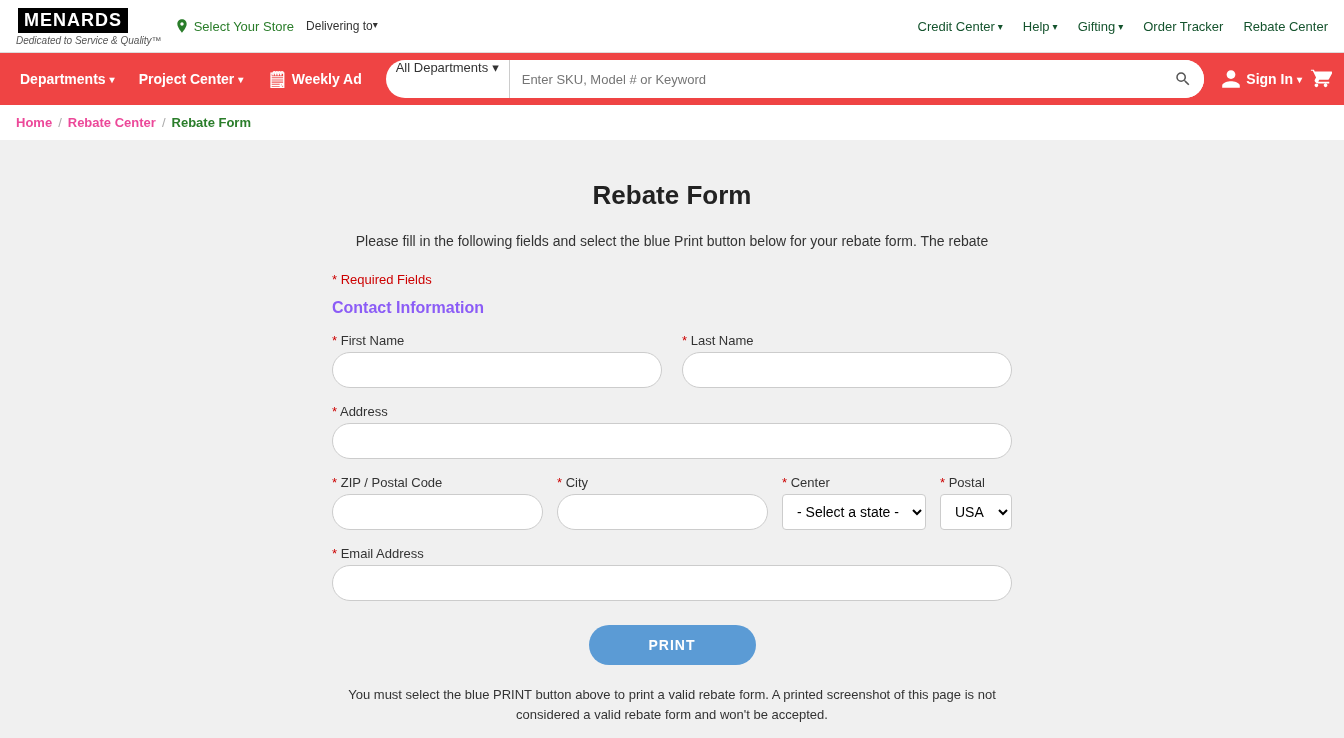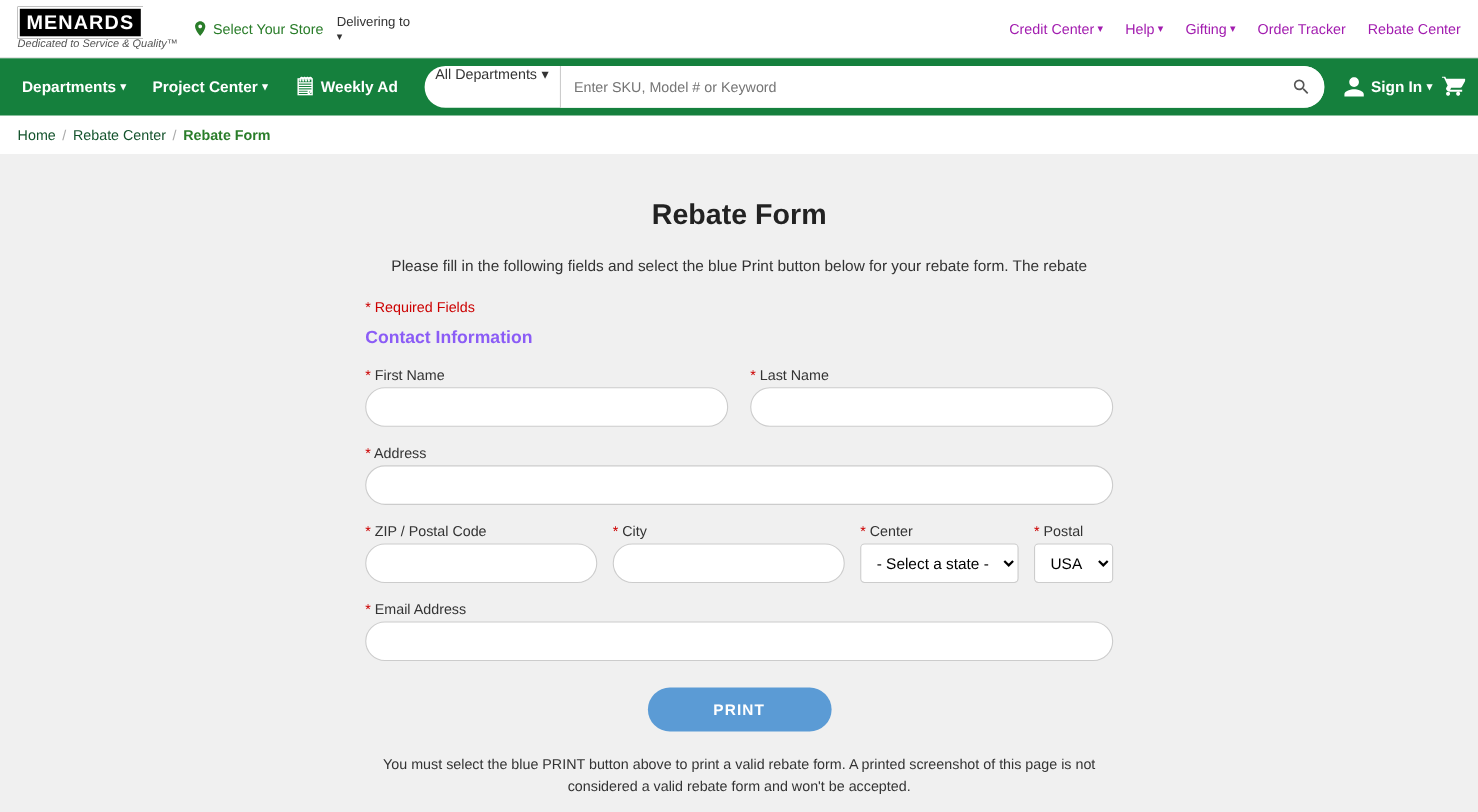--- a/index.html
+++ b/index.html
@@ -22,29 +22,29 @@
       color: #fff;
       font-weight: 900;
       font-size: 18px;
       padding: 2px 6px;
       letter-spacing: 1px;
       border: 2px solid #fff;
     }
     .logo-tagline { font-size: 10px; font-style: italic; color: #555; white-space: nowrap; }
     .store-selector { display: flex; align-items: center; gap: 4px; color: #2a7d2a; font-size: 13px; cursor: pointer; }
     .store-selector svg { width: 16px; height: 16px; fill: #2a7d2a; }
-    .delivering { font-size: 12px; color: #333; display: flex; flex-direction: column; }
+    .delivering { font-size: 12px; color: #333; display: flex; flex-direction: row; }
     .delivering-chevron { font-size: 10px; color: #333; }
     .top-bar-right { display: flex; align-items: center; gap: 20px; font-size: 13px; }
-    .top-bar-right a { color: #a21caf; text-decoration: none; display: flex; align-items: center; gap: 3px; cursor: pointer; }
+    .top-bar-right a { color: #14532d; text-decoration: none; display: flex; align-items: center; gap: 3px; cursor: pointer; }
     .top-bar-right .chevron { font-size: 10px; }
 
     
     .nav-bar {
-      background: #15803d;
+      background: #ef4444;
       display: flex;
       align-items: center;
       padding: 0 12px;
       height: 52px;
       gap: 8px;
     }
     .nav-item {
       color: #fff;
       font-size: 14px;
       font-weight: 600;
@@ -111,21 +111,21 @@
 
     
     .breadcrumb {
       padding: 10px 16px;
       font-size: 13px;
       color: #555;
       display: flex;
       align-items: center;
       gap: 6px;
     }
-    .breadcrumb a { color: #14532d; text-decoration: none; }
+    .breadcrumb a { color: #ec4899; text-decoration: none; font-weight: bold; }
     .breadcrumb .current { color: #2a7d2a; font-weight: 600; }
     .breadcrumb .sep { color: #aaa; }
 
     
     .page-content {
       background: #f0f0f0;
       min-height: calc(100vh - 110px);
       padding: 20px 16px 40px;
     }
     .form-container {

